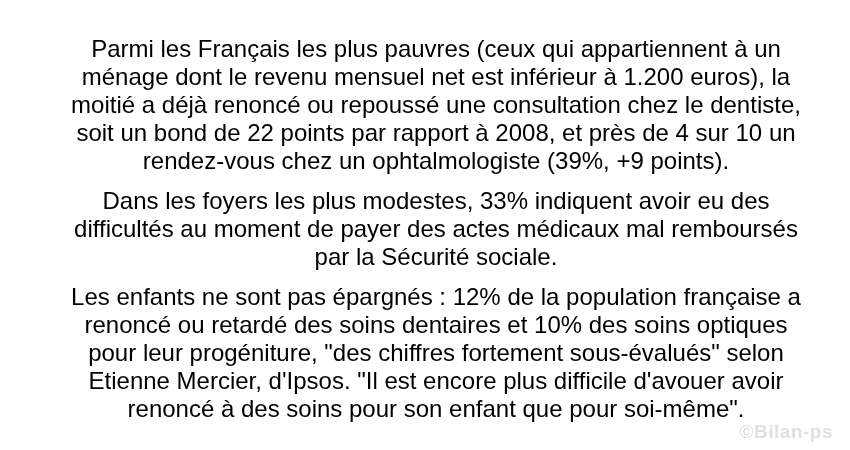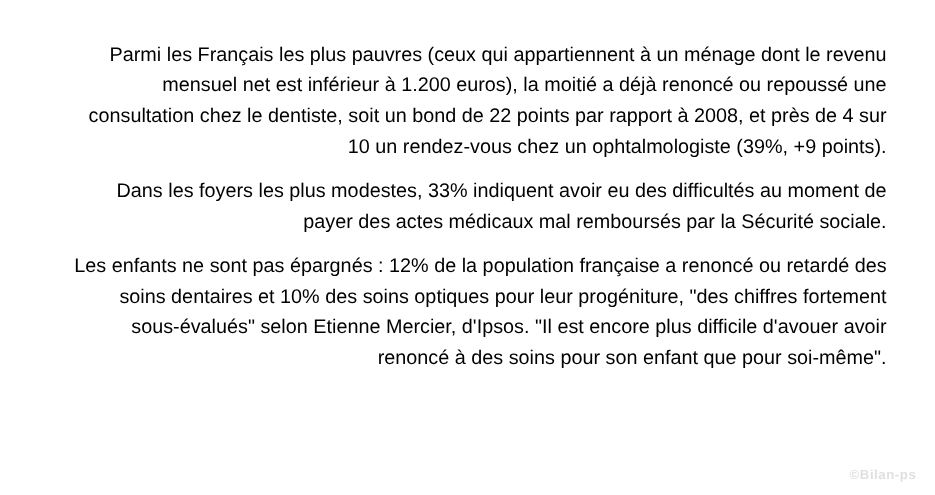--- a/index.html
+++ b/index.html
@@ -13,34 +13,34 @@
     height: 450px;
     background: #ffffff;
     overflow: hidden;
     font-family: "Liberation Sans", sans-serif;
   }
   .content {
     position: absolute;
     left: 66px;
     top: 35px;
     width: 740px;
-    font-size: 18px;
+    font-size: 24px;
     line-height: 28px;
     color: #000000;
-    text-align: right;
+    text-align: center;
   }
   .content p {
     margin: 0 0 12px 0;
     padding: 0;
   }
   .watermark {
     position: absolute;
     right: 17px;
     bottom: 9px;
-    font-size: 12px;
+    font-size: 19px;
     line-height: 19px;
     font-weight: bold;
     color: #e2e0de;
     letter-spacing: 0.5px;
     font-family: "Liberation Sans", sans-serif;
   }
 </style>
 </head>
 <body>
 

